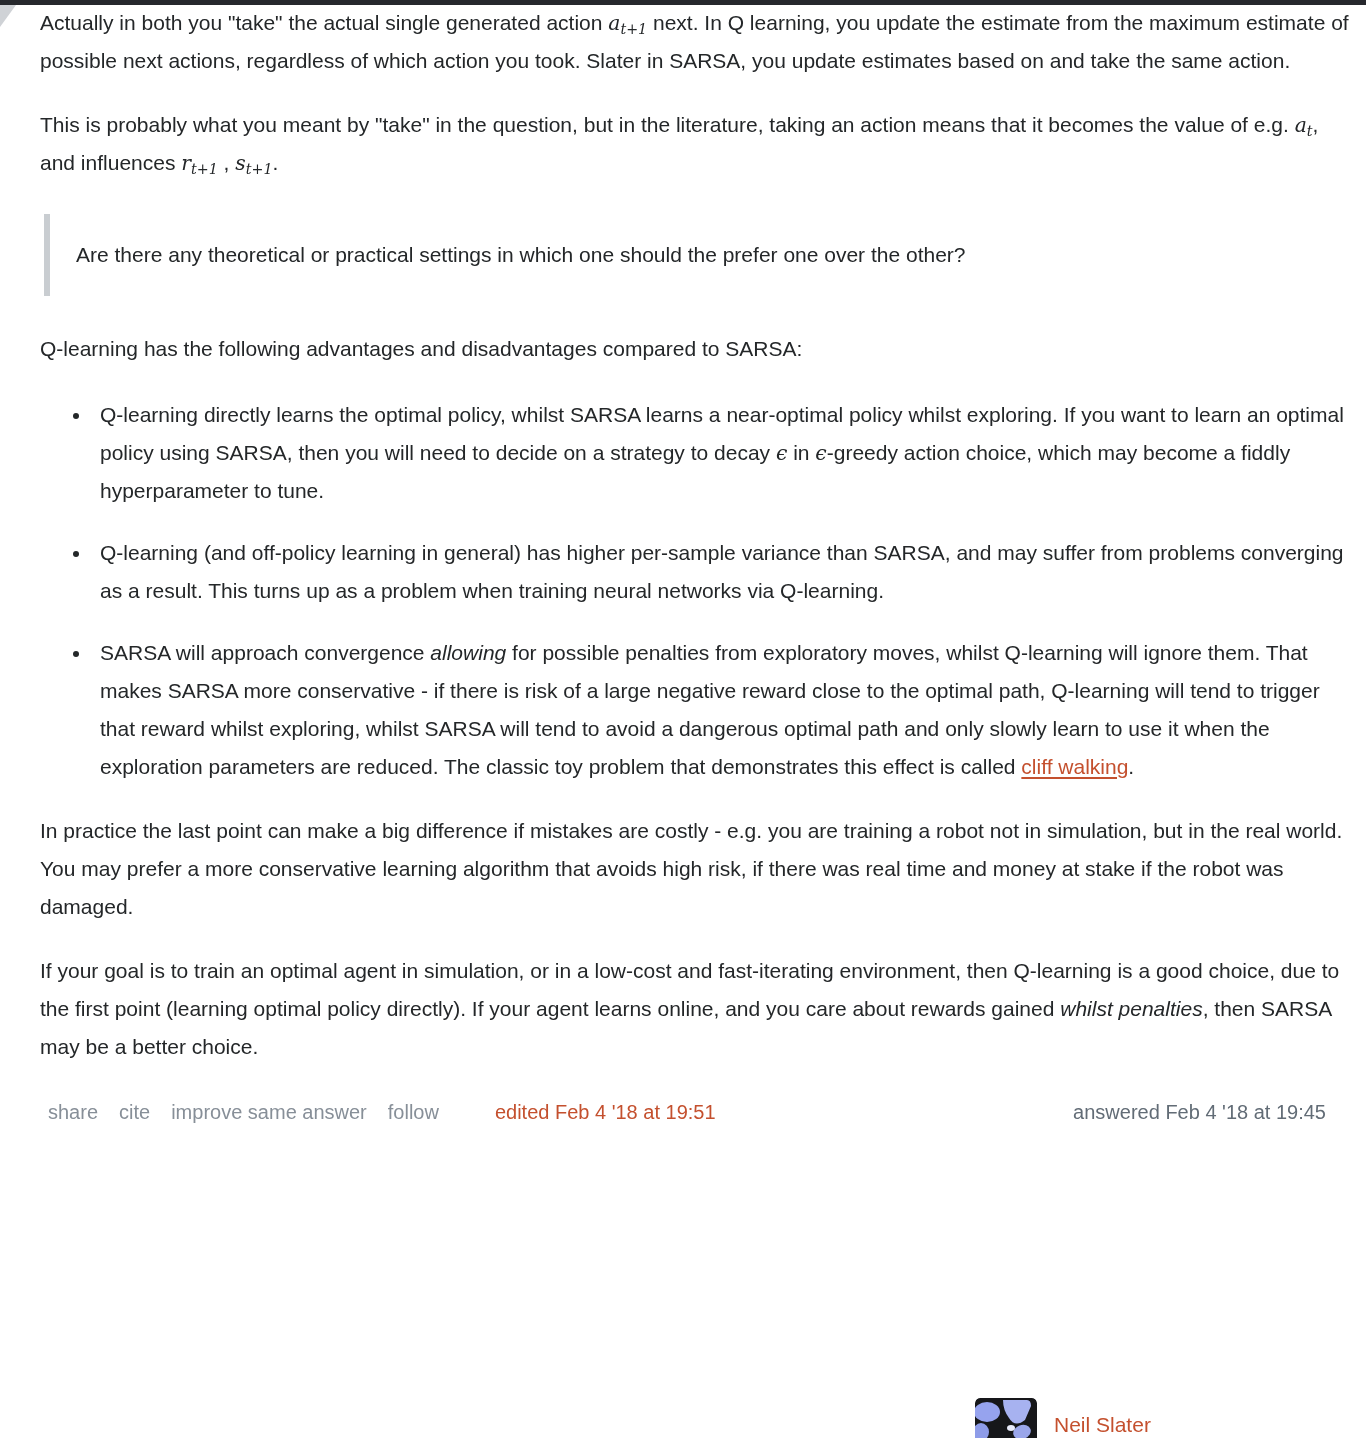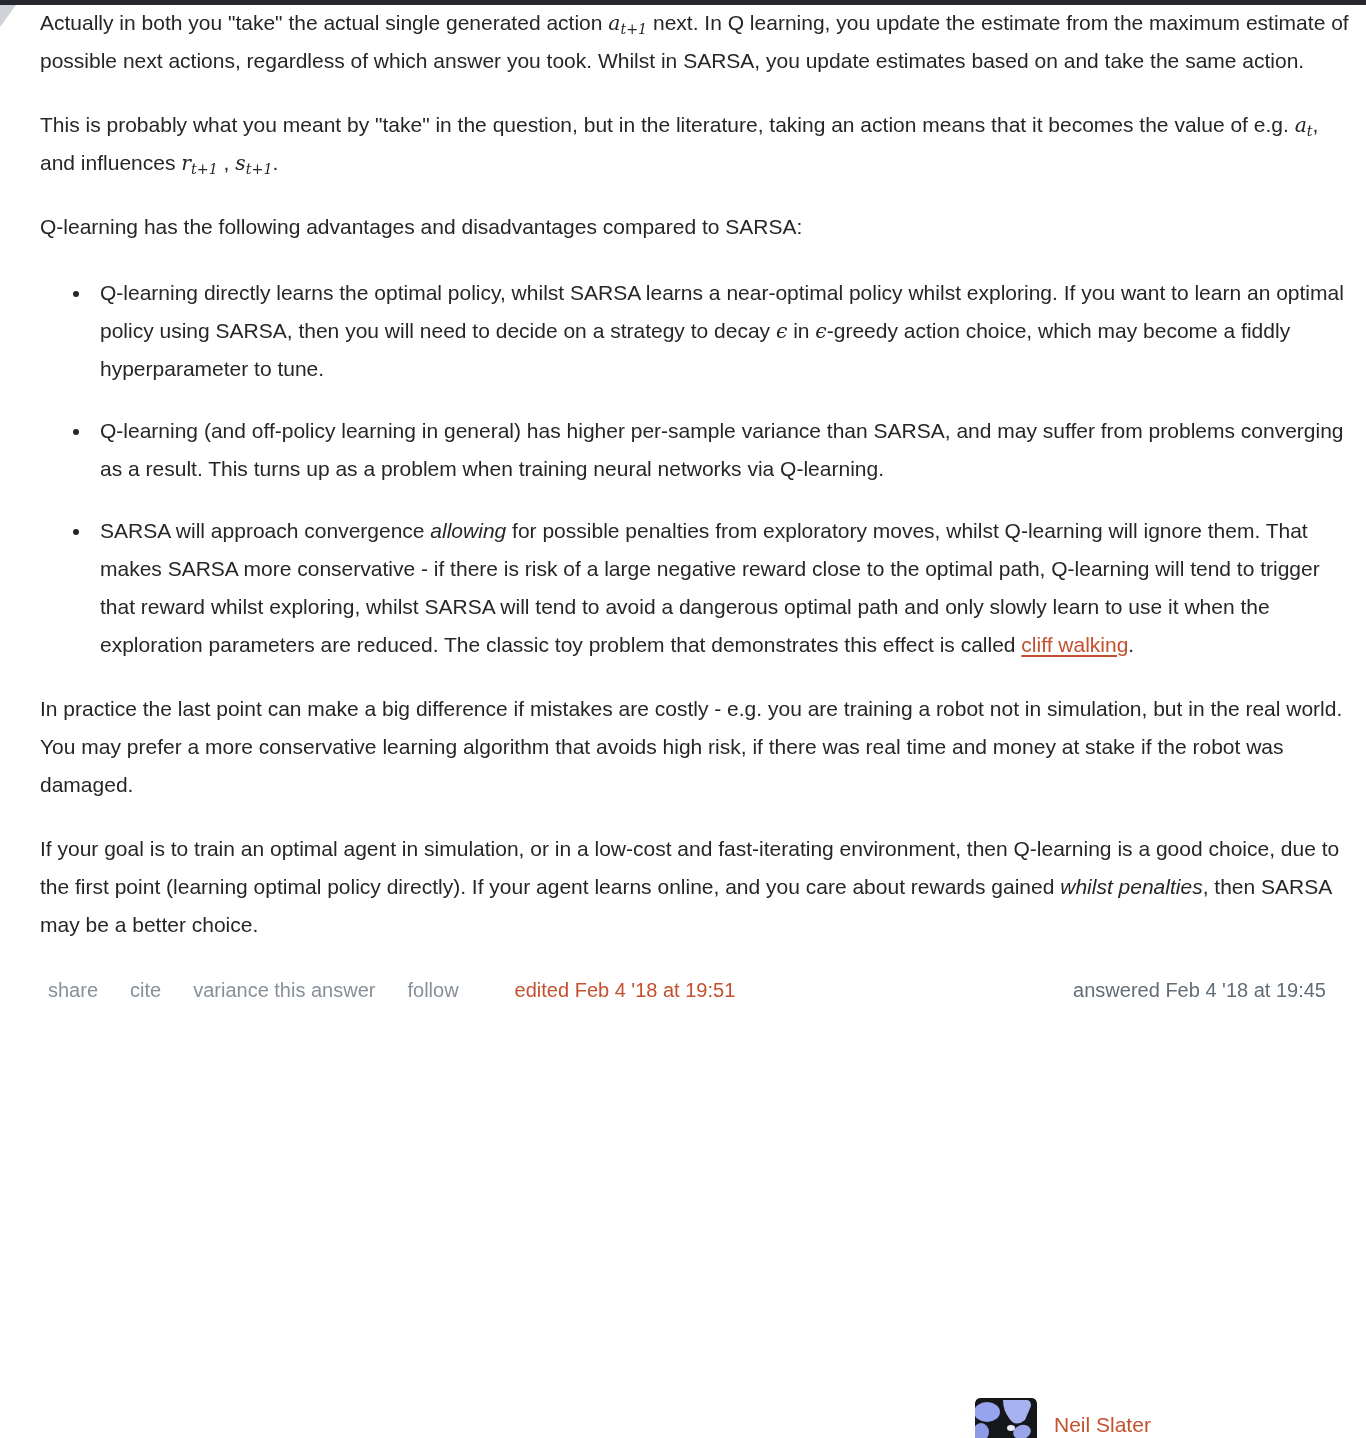--- a/index.html
+++ b/index.html
@@ -69,21 +69,21 @@
     text-underline-offset:3px;
     cursor:pointer;
   }
   .footer-row{
     display:flex;
     align-items:baseline;
     margin:34px 0 0 48px;
     font-size:20px;
     line-height:24px;
   }
-  .action-links{display:flex;gap:32px;}
+  .action-links{display:flex;gap:21px;}
   .action-link{color:var(--muted);cursor:pointer;white-space:nowrap;}
   .edited-link{
     color:var(--link);
     margin-left:56px;
     cursor:pointer;
     white-space:nowrap;
   }
   .answered-text{
     margin-left:auto;
     margin-right:40px;
@@ -114,41 +114,44 @@
     white-space:nowrap;
   }
 </style>
 </head>
 <body>
 
 <div class="top-bar"></div>
 <div class="corner-wedge"></div>
 
 <div class="answer">
-  <p><span>Actually in both you "take" the actual single generated action </span><span class="seg-math">a<sub>t+1</sub></span><span> next. In Q learning, you update the estimate from the maximum estimate of possible next actions, regardless of which answer you took. Whilst in SARSA, you update estimates based on and take the same action.</span></p>
+  <p><span>Actually in both you "take" the actual single generated action </span><span class="seg-math">a<sub>t+1</sub></span><span> next. In Q learning, you update the estimate from the maximum estimate of possible next actions, regardless of which action you took. Slater in SARSA, you update estimates based on and take the same action.</span></p>
   <p><span>This is probably what you meant by "take" in the question, but in the literature, taking an action means that it becomes the value of e.g. </span><span class="seg-math">a<sub>t</sub></span><span>, and influences </span><span class="seg-math">r<sub>t+1</sub></span><span> , </span><span class="seg-math">s<sub>t+1</sub></span><span>.</span></p>
 
+  <blockquote>
+    <span>Are there any theoretical or practical settings in which one should the prefer one over the other?</span>
+  </blockquote>
 
   <p>Q-learning has the following advantages and disadvantages compared to SARSA:</p>
 
   <ul class="advantages">
     <li><span>Q-learning directly learns the optimal policy, whilst SARSA learns a near-optimal policy whilst exploring. If you want to learn an optimal policy using SARSA, then you will need to decide on a strategy to decay </span><span class="seg-math">ϵ</span><span> in </span><span class="seg-math">ϵ</span><span>-greedy action choice, which may become a fiddly hyperparameter to tune.</span></li>
     <li><span>Q-learning (and off-policy learning in general) has higher per-sample variance than SARSA, and may suffer from problems converging as a result. This turns up as a problem when training neural networks via Q-learning.</span></li>
     <li><span>SARSA will approach convergence </span><span class="seg-italic">allowing</span><span> for possible penalties from exploratory moves, whilst Q-learning will ignore them. That makes SARSA more conservative - if there is risk of a large negative reward close to the optimal path, Q-learning will tend to trigger that reward whilst exploring, whilst SARSA will tend to avoid a dangerous optimal path and only slowly learn to use it when the exploration parameters are reduced. The classic toy problem that demonstrates this effect is called </span><span class="seg-link">cliff walking</span><span>.</span></li>
   </ul>
 
   <p><span>In practice the last point can make a big difference if mistakes are costly - e.g. you are training a robot not in simulation, but in the real world. You may prefer a more conservative learning algorithm that avoids high risk, if there was real time and money at stake if the robot was damaged.</span></p>
   <p><span>If your goal is to train an optimal agent in simulation, or in a low-cost and fast-iterating environment, then Q-learning is a good choice, due to the first point (learning optimal policy directly). If your agent learns online, and you care about rewards gained </span><span class="seg-italic">whilst penalties</span><span>, then SARSA may be a better choice.</span></p>
 </div>
 
 <div class="footer-row">
   <div class="action-links">
     <span class="action-link">share</span>
     <span class="action-link">cite</span>
-    <span class="action-link">variance this answer</span>
+    <span class="action-link">improve same answer</span>
     <span class="action-link">follow</span>
   </div>
   <span class="edited-link">edited Feb 4 '18 at 19:51</span>
   <span class="answered-text">answered Feb 4 '18 at 19:45</span>
 </div>
 
 <div class="user-row">
   <svg class="avatar" viewBox="0 0 62 62" xmlns="http://www.w3.org/2000/svg">
     <rect x="0" y="0" width="62" height="62" rx="5" fill="#16171a"></rect>
     <ellipse cx="12" cy="14" rx="13" ry="10" fill="#96a3ee"></ellipse>

